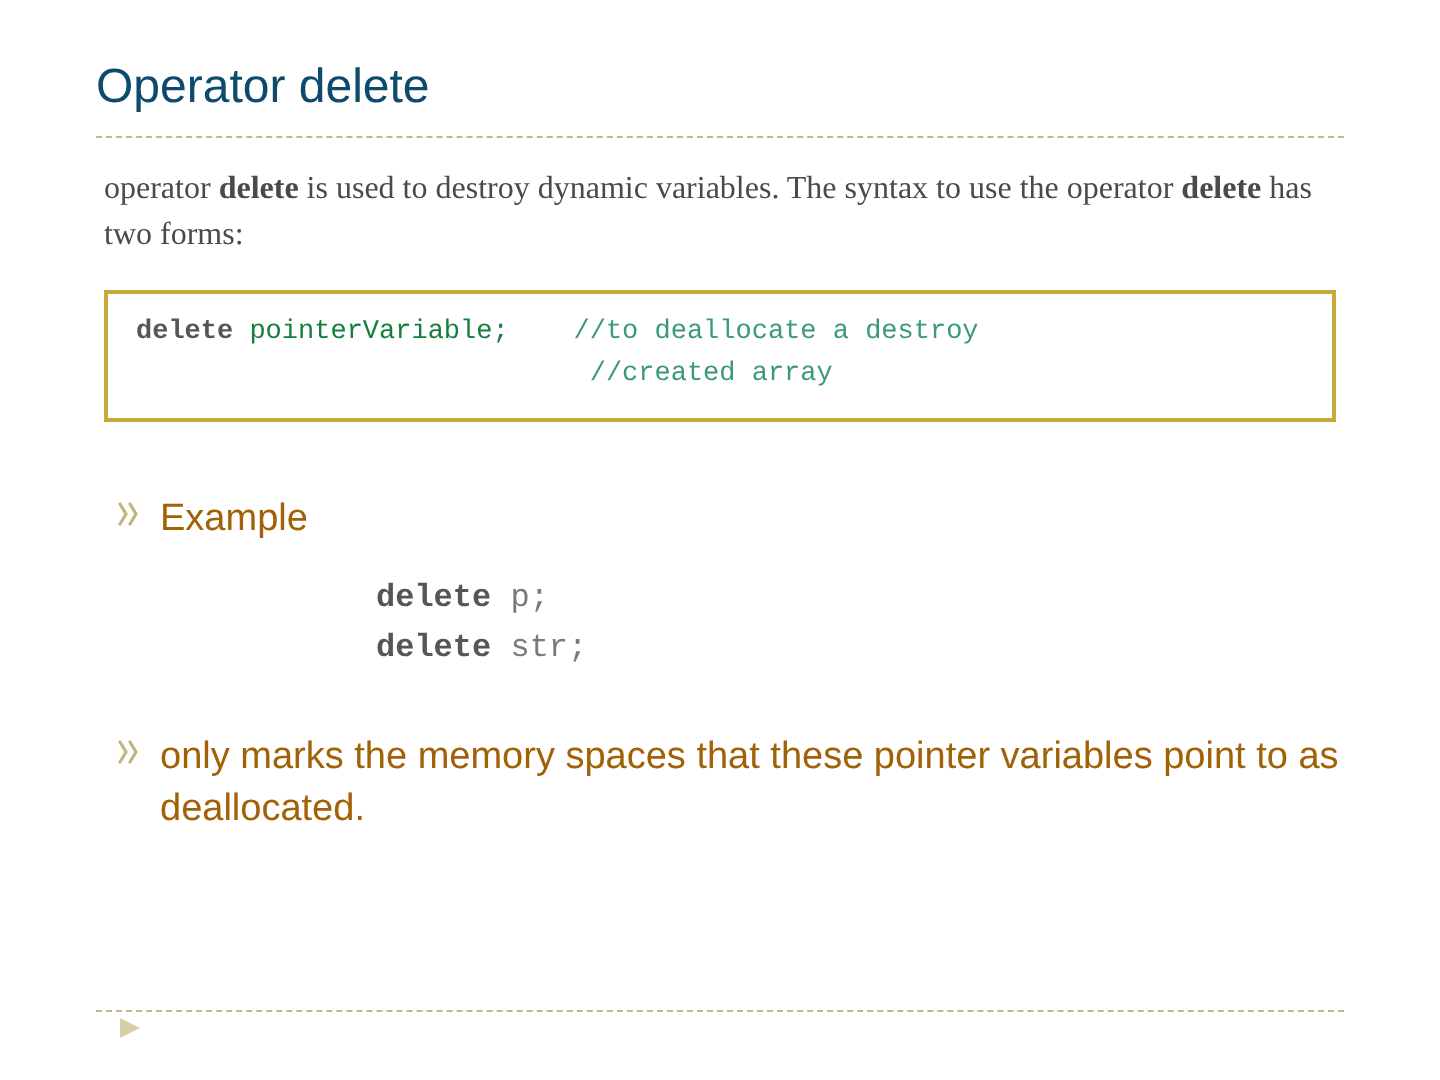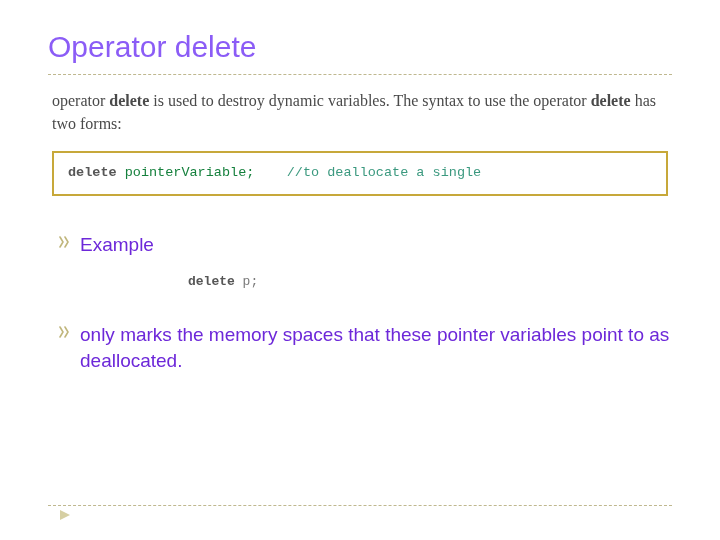--- a/index.html
+++ b/index.html
@@ -5,23 +5,23 @@
   * { margin: 0; padding: 0; box-sizing: border-box; }
   body {
     width: 720px;
     height: 540px;
     background: #ffffff;
     font-family: Arial, Helvetica, sans-serif;
     position: relative;
     padding: 30px 48px 20px 48px;
   }
   .title {
-    font-size: 30px;
+    font-size: 24px;
     font-weight: 400;
-    color: #8b5cf6;
+    color: #0c4a6e;
     margin-bottom: 10px;
   }
   .dashed-divider {
     border: none;
     border-top: 1px dashed #bfb88f;
     margin: 0 0 14px 0;
   }
   .intro {
     font-family: Georgia, 'Times New Roman', serif;
     font-size: 16px;
@@ -53,26 +53,26 @@
   }
   .bullet-icon {
     width: 12px;
     flex-shrink: 0;
     margin-top: 4px;
   }
   .bullet-icon svg { display: block; }
   .bullet-text {
     font-family: Arial, Helvetica, sans-serif;
     font-size: 19px;
-    color: #6d28d9;
+    color: #a16207;
     line-height: 1.35;
   }
   .example-code {
     font-family: "Courier New", monospace;
-    font-size: 13px;
+    font-size: 16px;
     color: #7a7a7a;
     line-height: 1.55;
     margin: 14px 0 30px 140px;
   }
   .example-code .code-kw { color: #565656; font-weight: 700; }
   .footer-rule {
     position: absolute;
     left: 48px;
     right: 48px;
     bottom: 34px;
@@ -89,34 +89,36 @@
 <body>
 
 <div class="title">Operator delete</div>
 <hr class="dashed-divider">
 
 <div class="intro">
   <span>operator </span><span class="kw">delete</span><span> is used to destroy dynamic variables.  The syntax to use the operator </span><span class="kw">delete</span><span> has two forms:</span>
 </div>
 
 <div class="code-box">
-  <div class="code-line"><span class="code-kw">delete</span><span class="code-id"> pointerVariable;    </span><span class="code-cm">//to deallocate a single</span></div>
+  <div class="code-line"><span class="code-kw">delete</span><span class="code-id"> pointerVariable;    </span><span class="code-cm">//to deallocate a destroy</span></div>
+  <div class="code-line"><span class="code-cm">                            //created array</span></div>
 </div>
 
 <div class="bullet-row">
   <span class="bullet-icon">
     <svg width="12" height="12" viewBox="0 0 12 12">
         <path d="M2 1 L5 6 L2 11 M7 1 L10 6 L7 11" stroke="#c0b67c" stroke-width="1.6" fill="none" stroke-linecap="round"></path>
       </svg>
   </span>
   <span class="bullet-text">Example</span>
 </div>
 
 <div class="example-code">
   <div class="code-line"><span class="code-kw">delete</span><span> p;</span></div>
+  <div class="code-line"><span class="code-kw">delete</span><span> str;</span></div>
 </div>
 
 <div class="bullet-row">
   <span class="bullet-icon">
     <svg width="12" height="12" viewBox="0 0 12 12">
         <path d="M2 1 L5 6 L2 11 M7 1 L10 6 L7 11" stroke="#c0b67c" stroke-width="1.6" fill="none" stroke-linecap="round"></path>
       </svg>
   </span>
   <span class="bullet-text">only marks the memory spaces that these pointer variables point to as deallocated.</span>
 </div>

